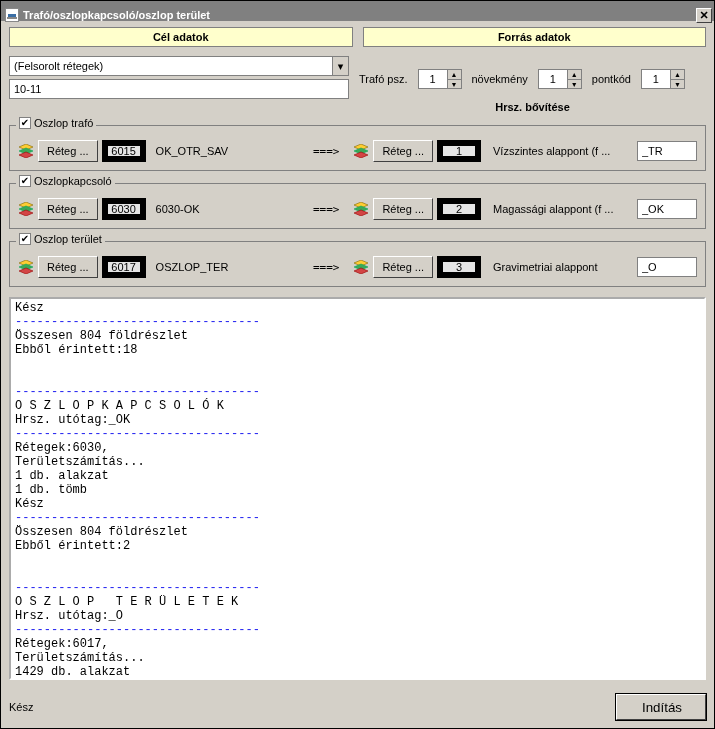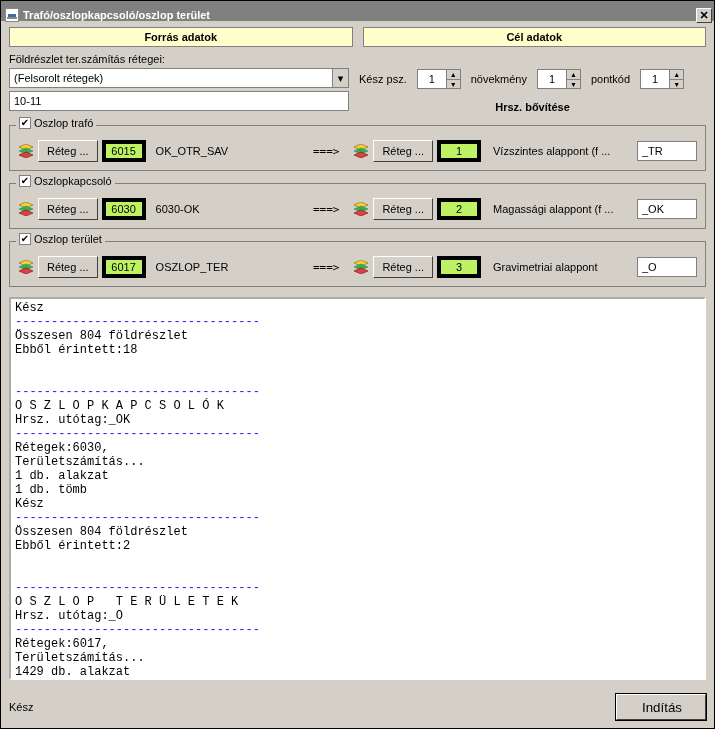--- a/index.html
+++ b/index.html
@@ -139,21 +139,21 @@
     display:inline-flex; align-items:center; gap:4px;
     height:22px;
   }
   .layer-icon {
     width:16px; height:14px;
     display:inline-block;
   }
   .layer-icon svg { display:block; }
   .arrow { font-family:monospace; letter-spacing:0; }
   .num-box {
-    border:4px solid #000000; background:#bef264;
+    border:6px solid #000000; background:#e5e5e5;
     width:44px; height:22px;
     display:flex; align-items:center; justify-content:center;
   }
   .suffix-input {
     border:1px solid #808080; background:#fff;
     width:60px; height:20px;
     padding:2px 4px; font:inherit; outline:none;
   }
   .log-wrap {
     flex:1;
@@ -206,37 +206,36 @@
           <rect x="0" y="7" width="10" height="2" fill="#888"></rect>
         </svg>
     </span>
     <span class="title">Trafó/oszlopkapcsoló/oszlop terület</span>
     <span class="close">✕</span>
   </div>
 
   <div class="content">
 
     <div class="header-row">
+      <div class="header-box">Cél adatok</div>
       <div class="header-box">Forrás adatok</div>
-      <div class="header-box">Cél adatok</div>
     </div>
 
     <div class="top-cols">
       <div class="left-col">
-        <div class="label">Földrészlet ter.számítás rétegei:</div>
         <div class="dropdown" style="margin-top:3px; width:340px;">
           <input value="(Felsorolt rétegek)" style="">
           <div class="dd-btn">▾</div>
         </div>
         <input class="text-input" style="margin-top: 3px; width: 340px;" value="10-11">
       </div>
 
       <div class="right-col">
         <div class="spin-row">
-          <span class="small-label">Kész psz.</span>
+          <span class="small-label">Trafó psz.</span>
           <div class="spin">
             <input value="1" style="">
             <div class="btns">
                 <div>▲</div>
                 <div>▼</div>
               </div>
           </div>
           <span class="small-label">növekmény</span>
           <div class="spin">
             <input value="1" style="">

